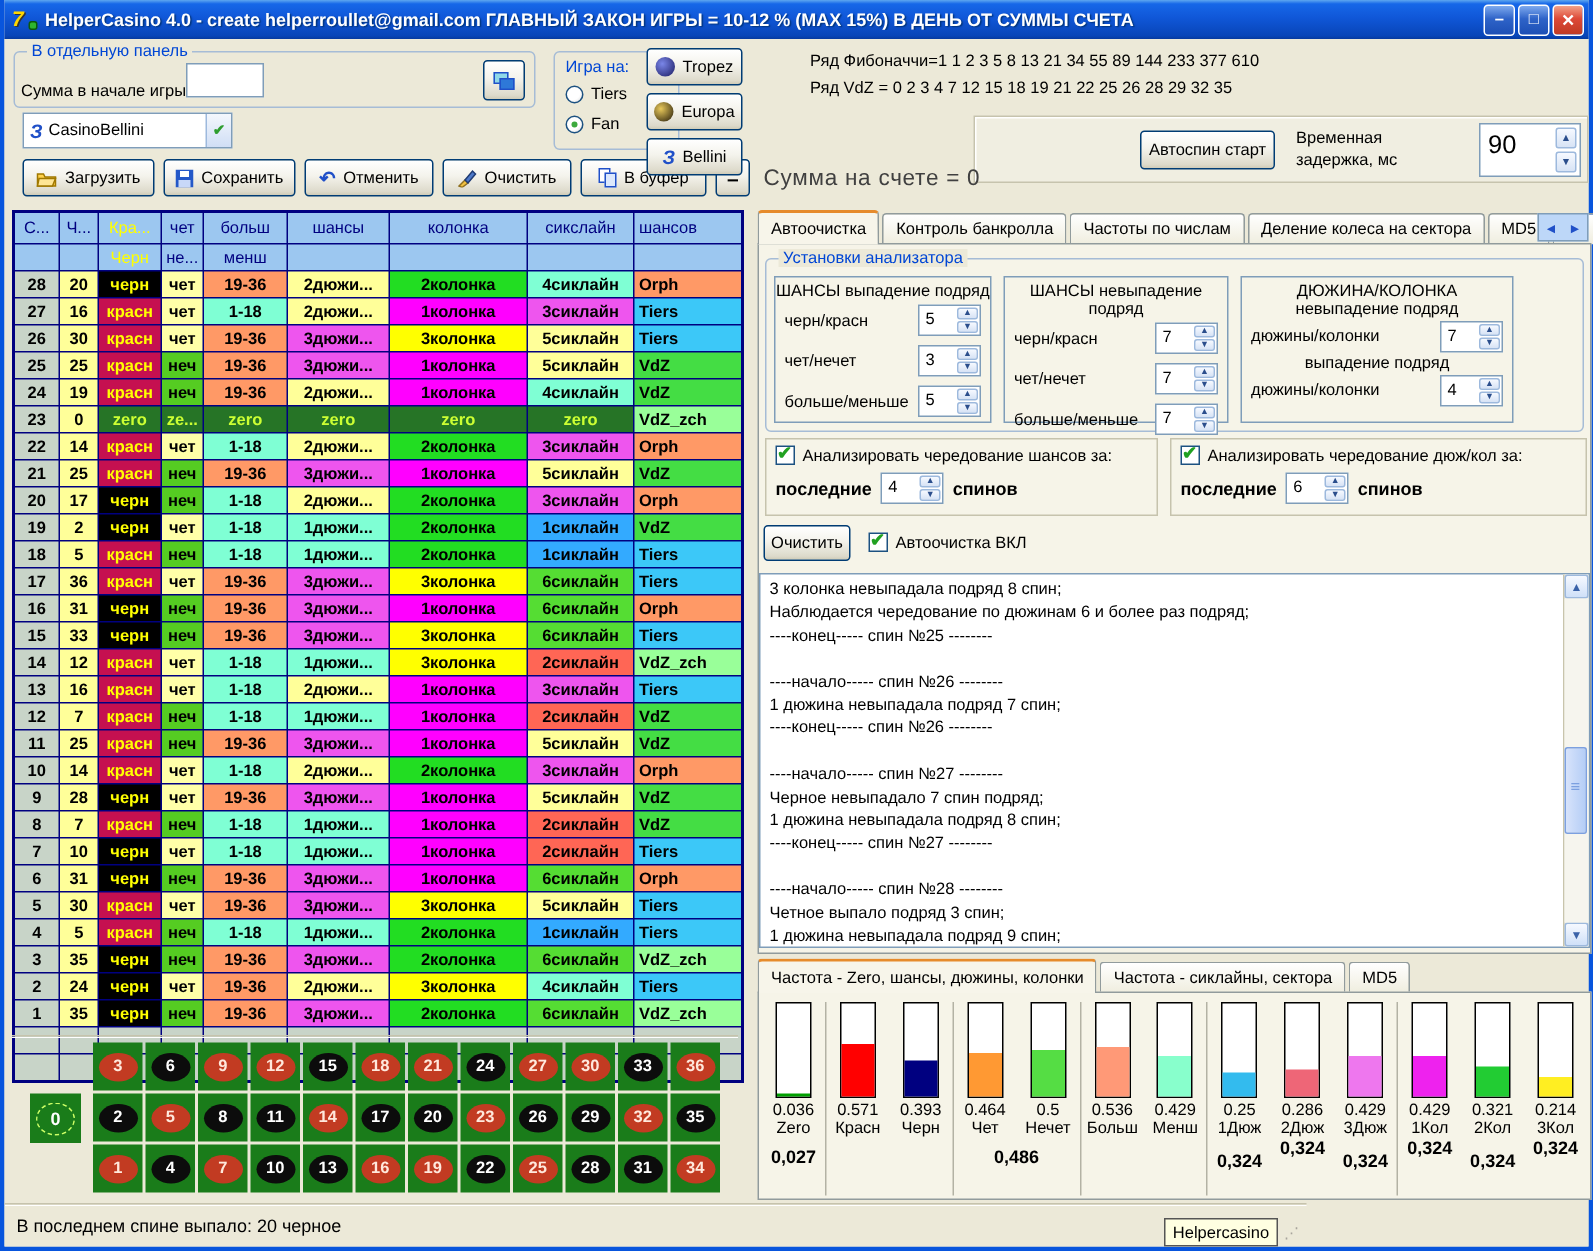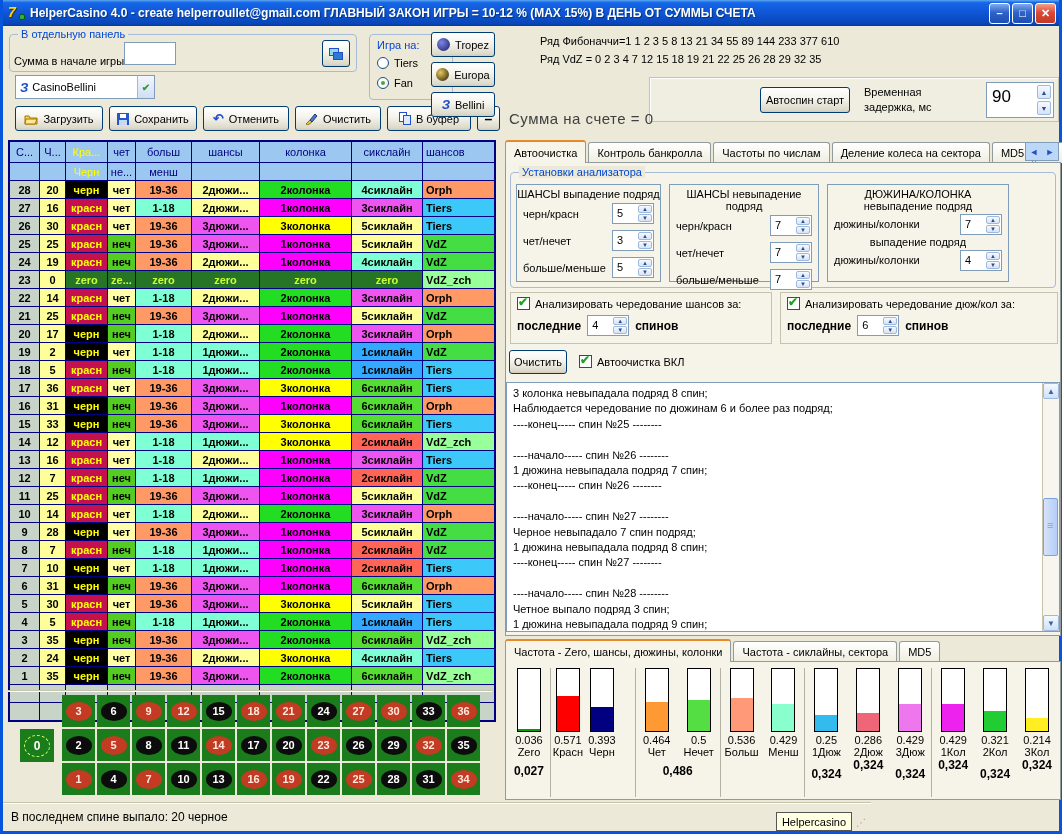--- a/index.html
+++ b/index.html
@@ -672,21 +672,21 @@
                   <div class="bar-fill" style="height: 2px; background: rgb(0, 160, 0);"></div>
                 </div>
                 <div class="bval">0.036</div>
                 <div class="bname">Zero</div>
               </div>
             </div>
             <div style="display: flex; justify-content: space-around; height: 24px;">
               <div class="bref" style="margin-top: 6px;">0,027</div>
             </div>
           </div>
-          <div class="bgroup" style="flex: 2 1 0%; display: flex; flex-direction: row; justify-content: space-between;">
+          <div class="bgroup" style="flex: 2 1 0%; display: flex; flex-direction: column; justify-content: space-between;">
             <div class="bcols">
               <div class="bcol">
                 <div class="bar-outline">
                   <div class="bar-fill" style="height: 35px; background: rgb(255, 0, 0);"></div>
                 </div>
                 <div class="bval">0.571</div>
                 <div class="bname">Красн</div>
               </div>
               <div class="bcol">
                 <div class="bar-outline">

